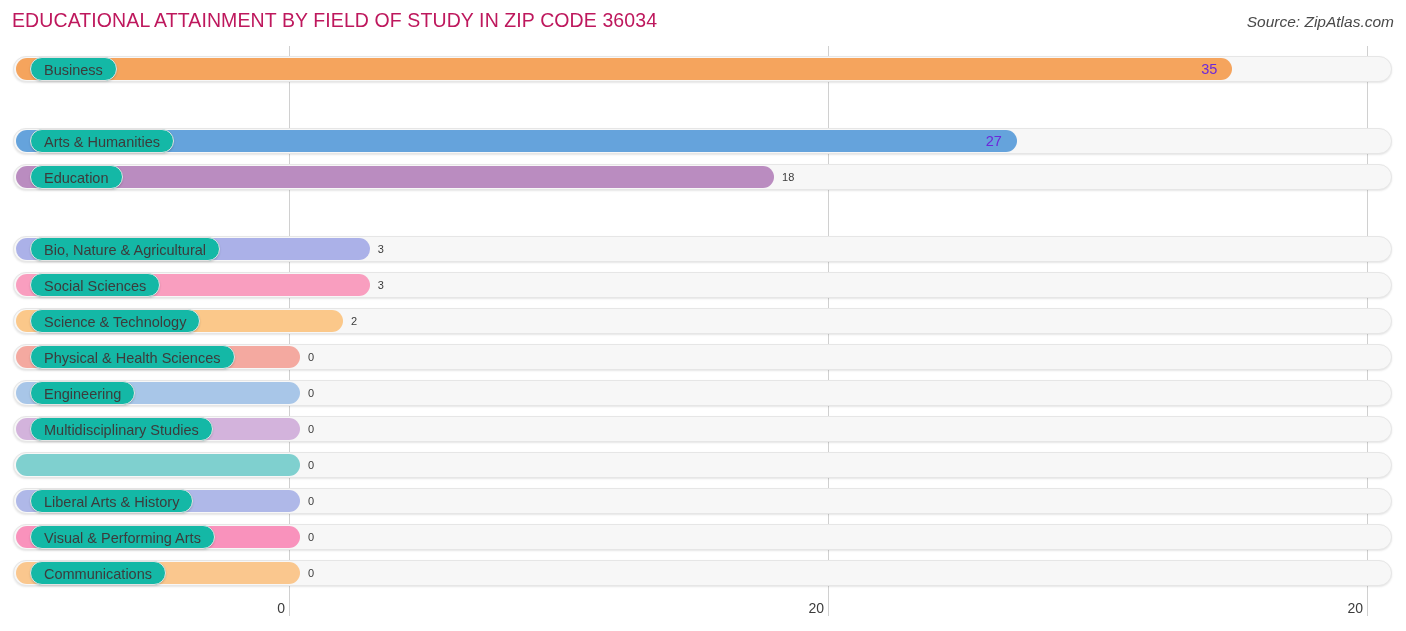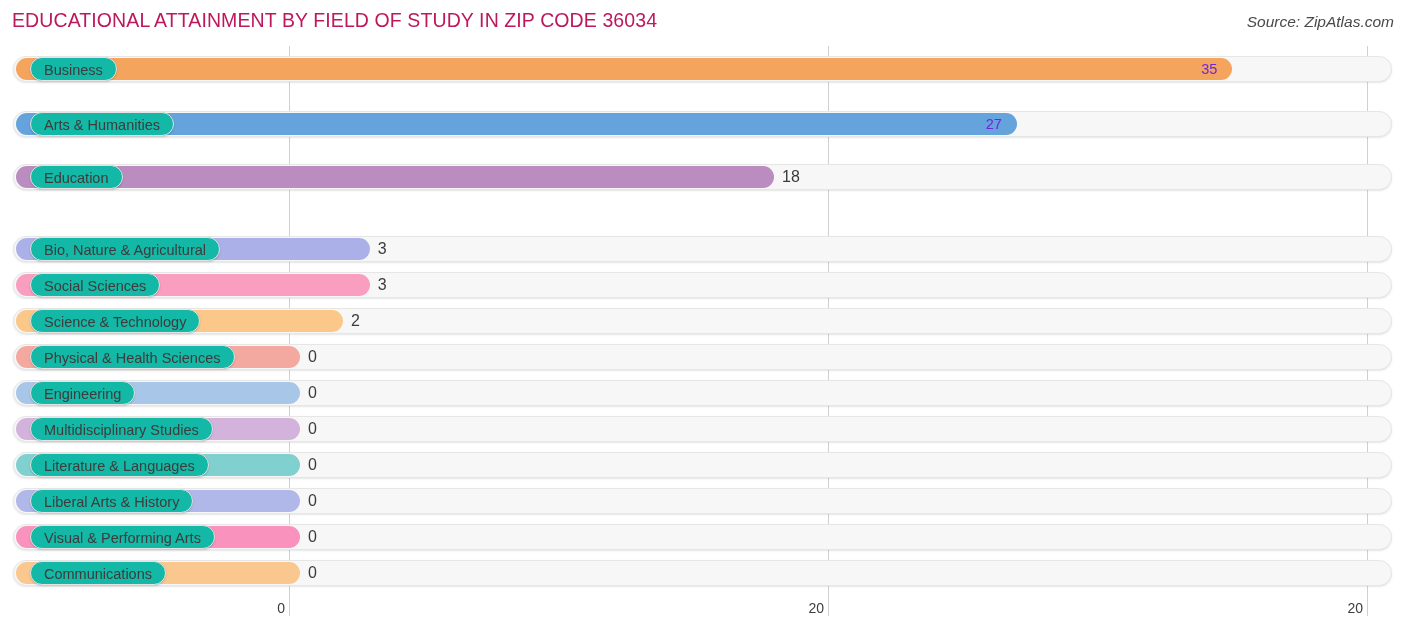--- a/index.html
+++ b/index.html
@@ -127,21 +127,21 @@
     font-size: 14.5px;
     color: #6d28d9;
     white-space: nowrap;
   }
   
   .value-out {
     position: absolute;
     top: 7px;
     height: 40px;
     line-height: 22px;
-    font-size: 16px;
+    font-size: 11px;
     color: #3c3c3c;
     white-space: nowrap;
   }
 
   
   .axis {
     position: absolute;
     left: 0;
     top: 594px;
     width: 1406px;
@@ -177,21 +177,21 @@
       <div class="gridline" style="left: 828px;"></div>
       <div class="gridline" style="left: 1367px;"></div>
     </div>
   <div class="rows">
       <div class="row" style="top: 5px;">
         <div class="track"></div>
         <div class="bar" style="width: 1216.25px; background: rgb(245, 164, 93);"></div>
         <div class="label-pill">Business</div>
         <div class="value-in" style="left: 1201.25px;">35</div>
       </div>
-      <div class="row" style="top: 60px; text-decoration: underline;">
+      <div class="row" style="top: 77px; text-decoration: underline;">
         <div class="track"></div>
         <div class="bar" style="width: 1000.65px; background: rgb(101, 163, 220);"></div>
         <div class="label-pill">Arts &amp; Humanities</div>
         <div class="value-in" style="left: 985.65px;">27</div>
       </div>
       <div class="row" style="top: 113px;">
         <div class="track"></div>
         <div class="bar" style="width: 758.1px; background: rgb(186, 140, 192);"></div>
         <div class="label-pill">Education</div>
         <div class="value-out" style="left: 782.1px;">18</div>
@@ -228,21 +228,20 @@
       </div>
       <div class="row" style="top: 365px;">
         <div class="track"></div>
         <div class="bar" style="width: 284px; background: rgb(211, 179, 220);"></div>
         <div class="label-pill">Multidisciplinary Studies</div>
         <div class="value-out" style="left: 308px;">0</div>
       </div>
       <div class="row" style="top: 401px;">
         <div class="track"></div>
         <div class="bar" style="width: 284px; background: rgb(127, 208, 207);"></div>
-        <div class="label-pill">Literature &amp; Languages</div>
         <div class="value-out" style="left: 308px;">0</div>
       </div>
       <div class="row" style="top: 437px;">
         <div class="track"></div>
         <div class="bar" style="width: 284px; background: rgb(175, 184, 232);"></div>
         <div class="label-pill">Liberal Arts &amp; History</div>
         <div class="value-out" style="left: 308px;">0</div>
       </div>
       <div class="row" style="top: 473px;">
         <div class="track"></div>

